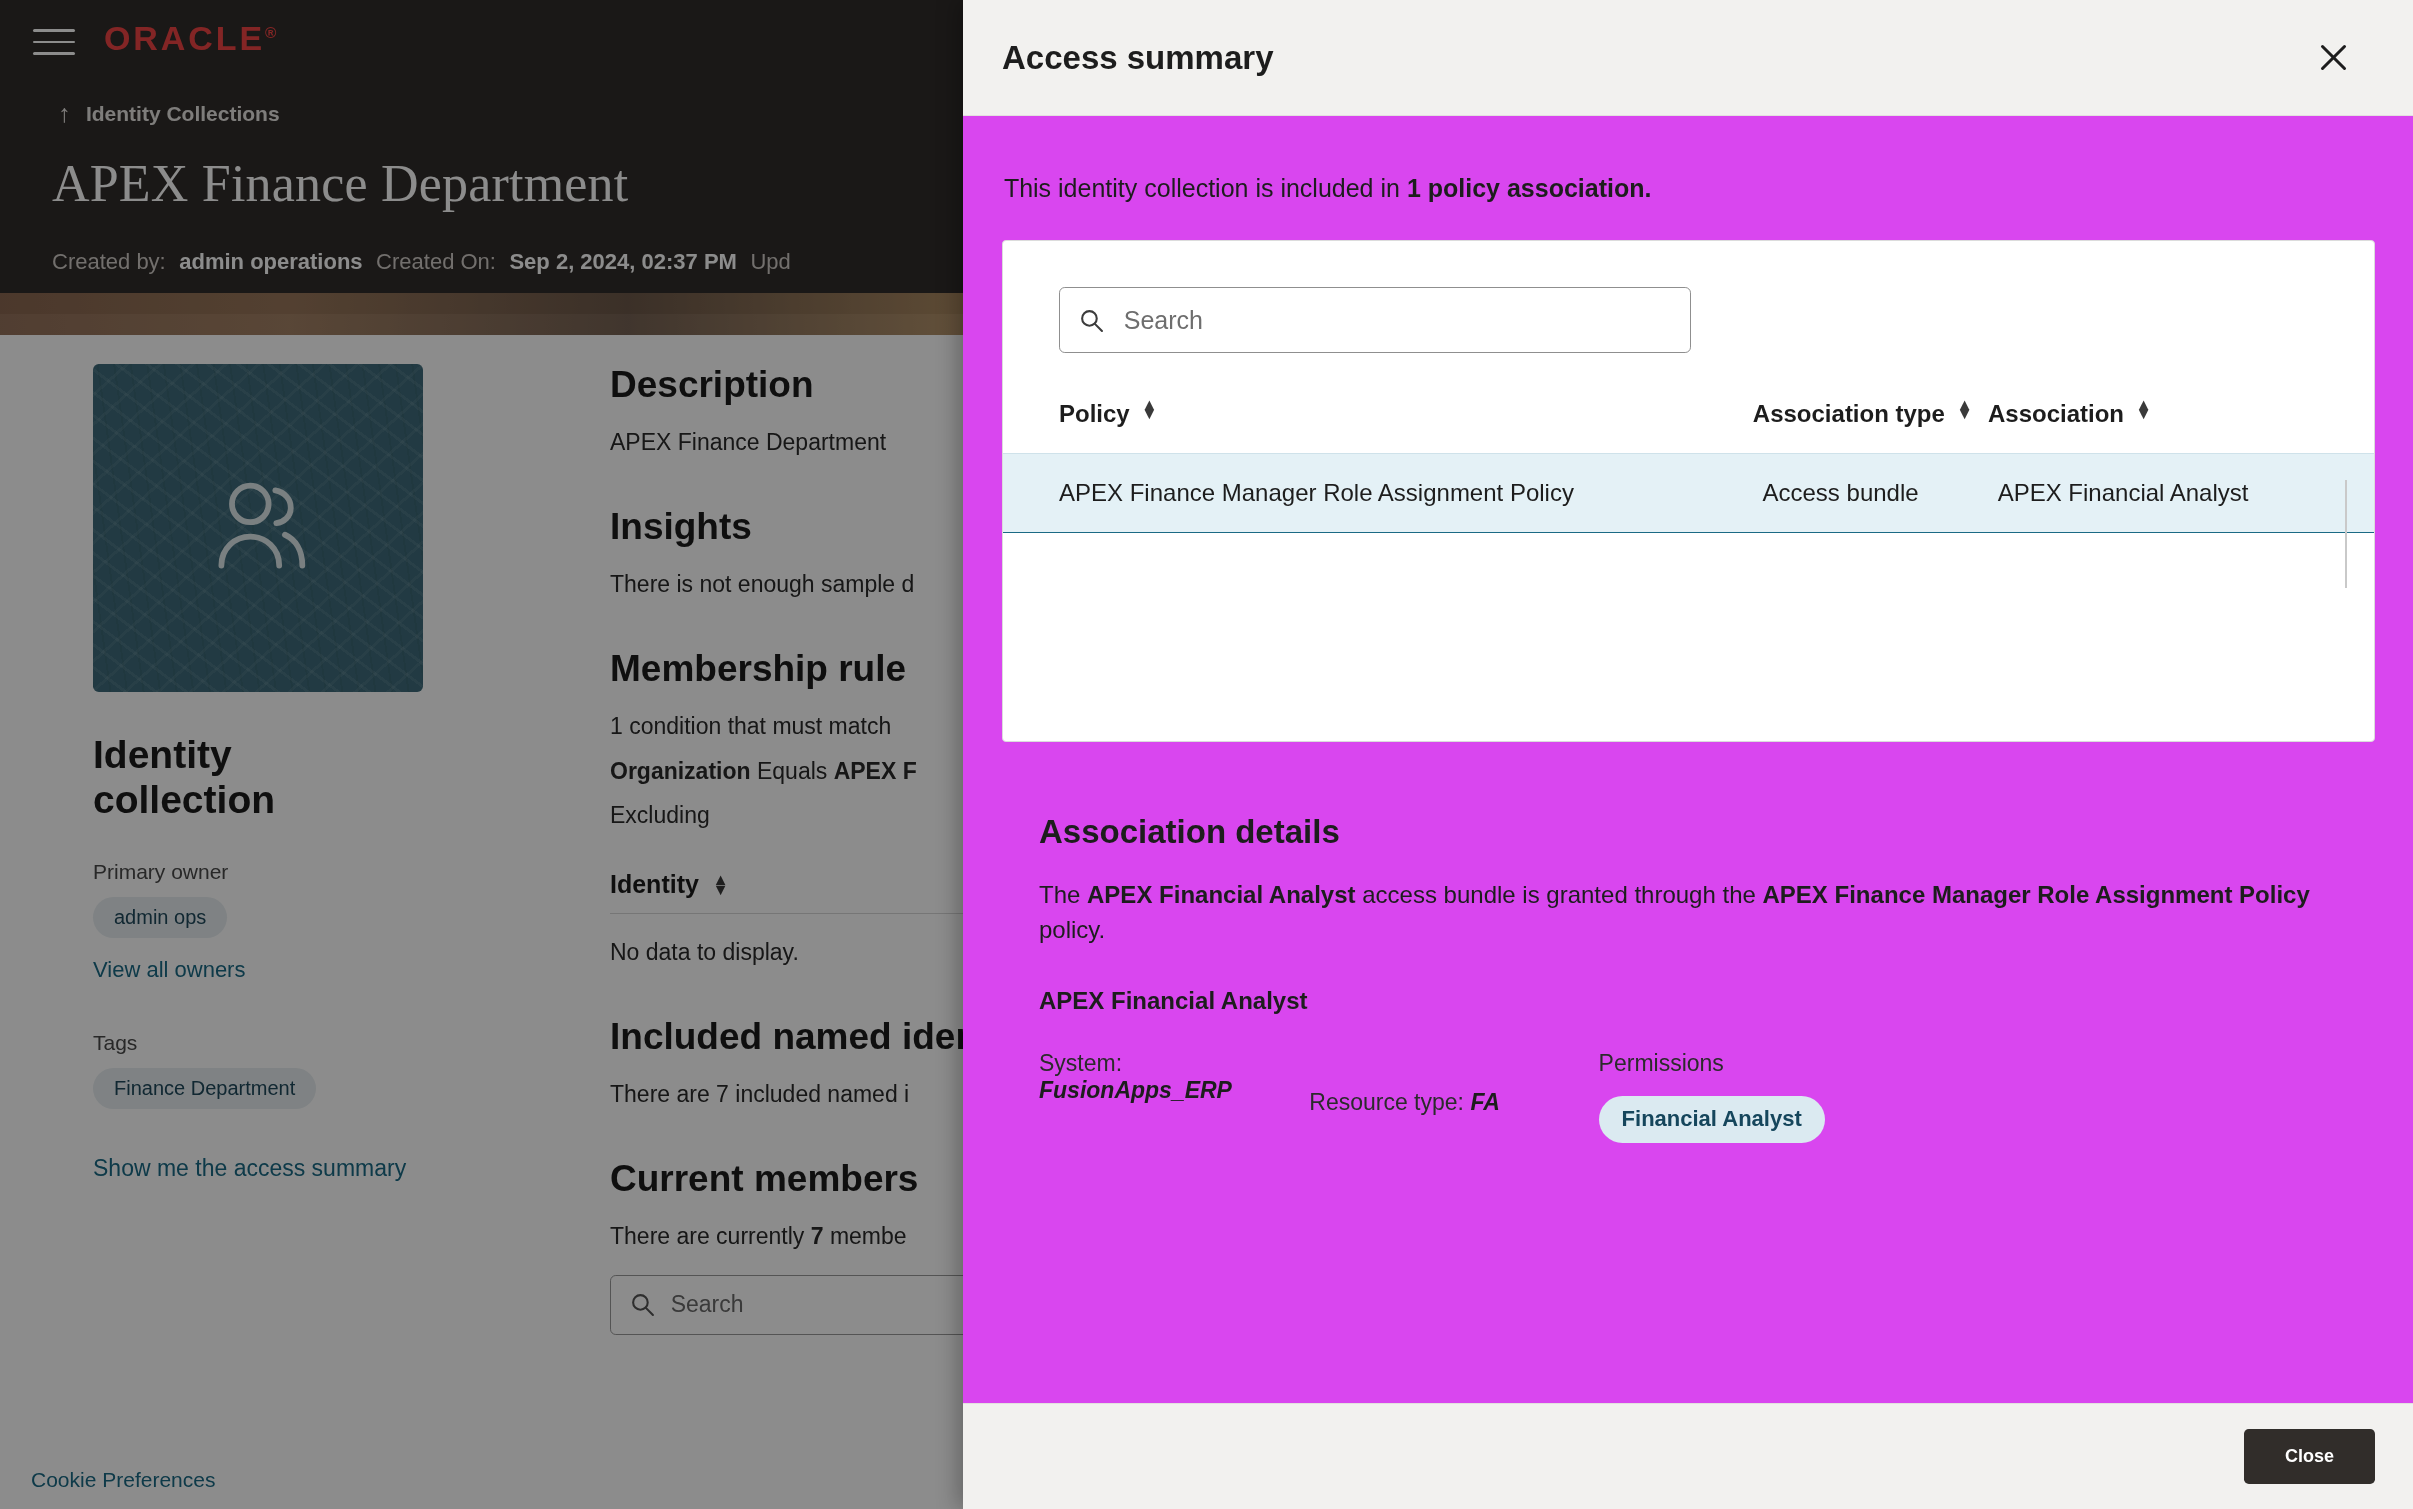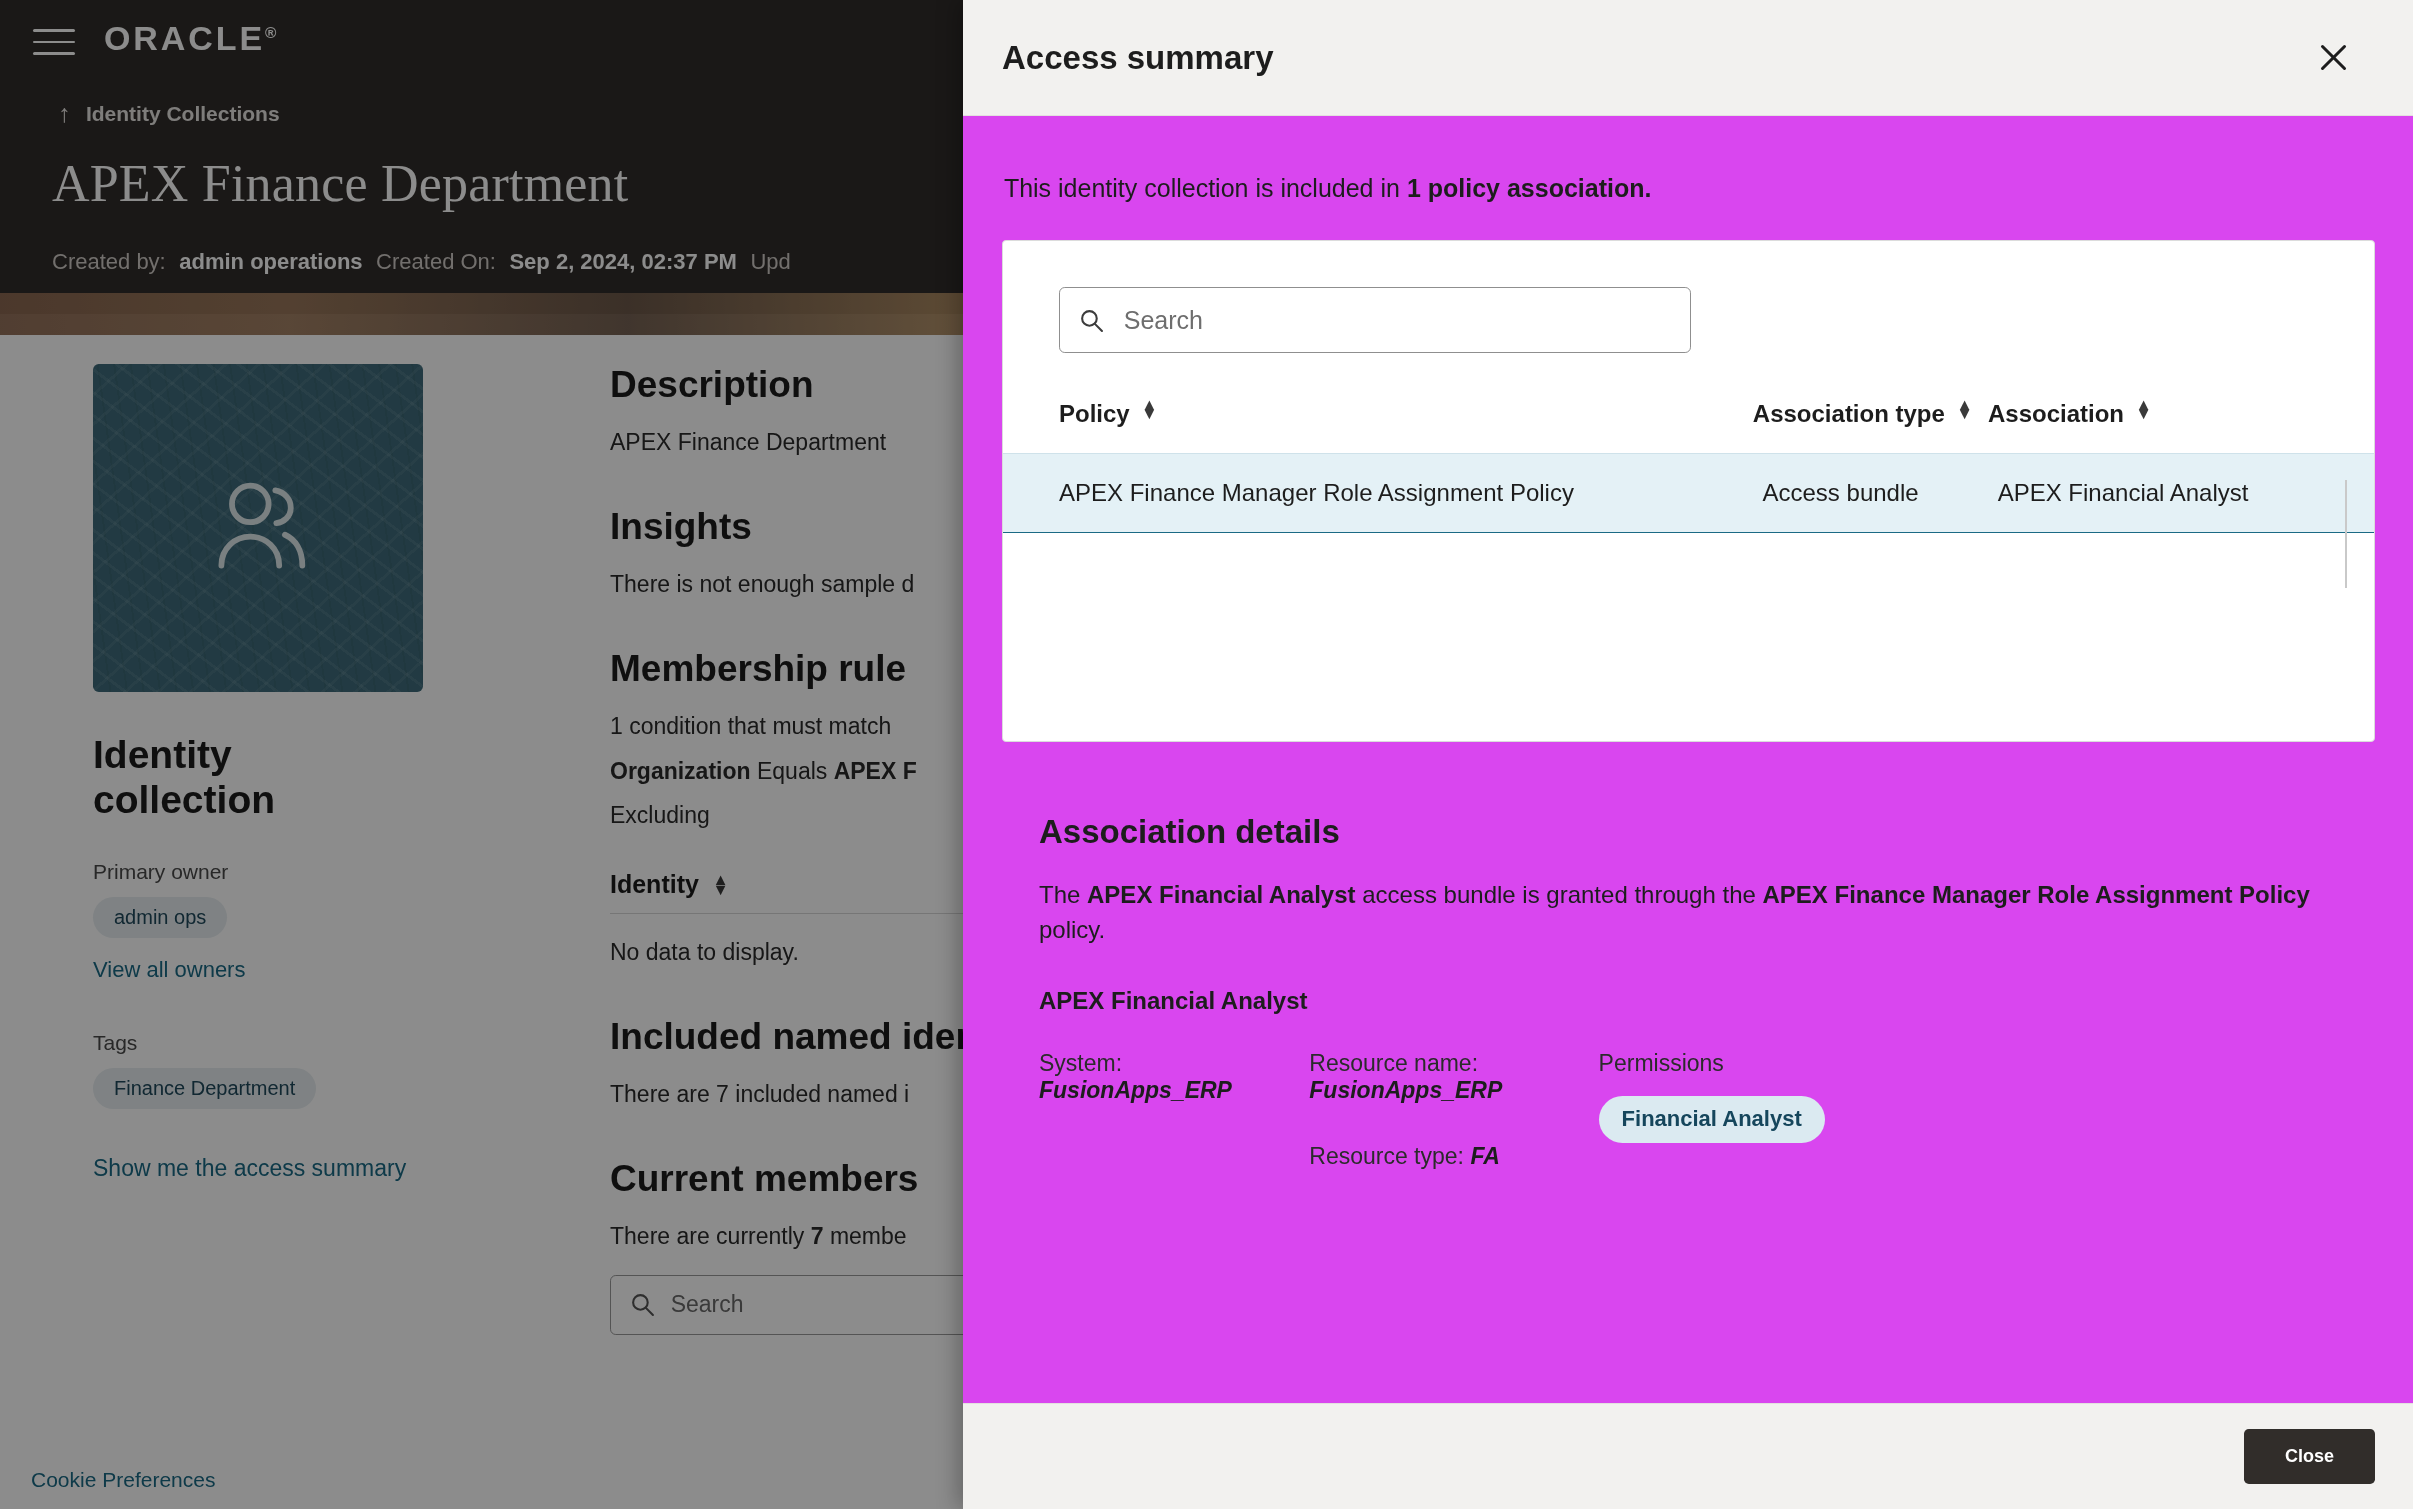--- a/index.html
+++ b/index.html
@@ -40,21 +40,21 @@
   .hamburger span {
     display: block; height: 2.9px; width: 42px; background: #ffffff; border-radius: 1.9px;
   }
   .oracle-logo {
     position: absolute;
     left: 104px; top: 19.3px;
     font-family: "Liberation Sans", sans-serif;
     font-size: 34px;
     font-weight: 700;
     letter-spacing: 2.9px;
-    color: #ffffff;
+    color: #ef4444;
   }
   .oracle-logo .reg {
     font-size: 15.4px;
     vertical-align: super;
     letter-spacing: 0;
   }
   .breadcrumb {
     position: absolute;
     left: 58px; top: 101px;
     display: flex; align-items: center; gap: 15.4px;
@@ -554,24 +554,20 @@
         </p>
 
         <div class="bundle-name">APEX Financial Analyst</div>
 
         <div class="detail-cols">
           <div class="dc dc-1">
             <span class="lbl">System:</span>
             <span class="val">FusionApps_ERP</span>
           </div>
           <div class="dc dc-2">
-            <div>
-              <div class="lbl">Resource name:</div>
-              <div class="val">FusionApps_ERP</div>
-            </div>
             <div class="row2">
               <span class="lbl">Resource type:</span>
               <span class="val">FA</span>
             </div>
           </div>
           <div class="dc dc-3">
             <div class="lbl">Permissions</div>
             <div class="perm-chip">Financial Analyst</div>
           </div>
         </div>

